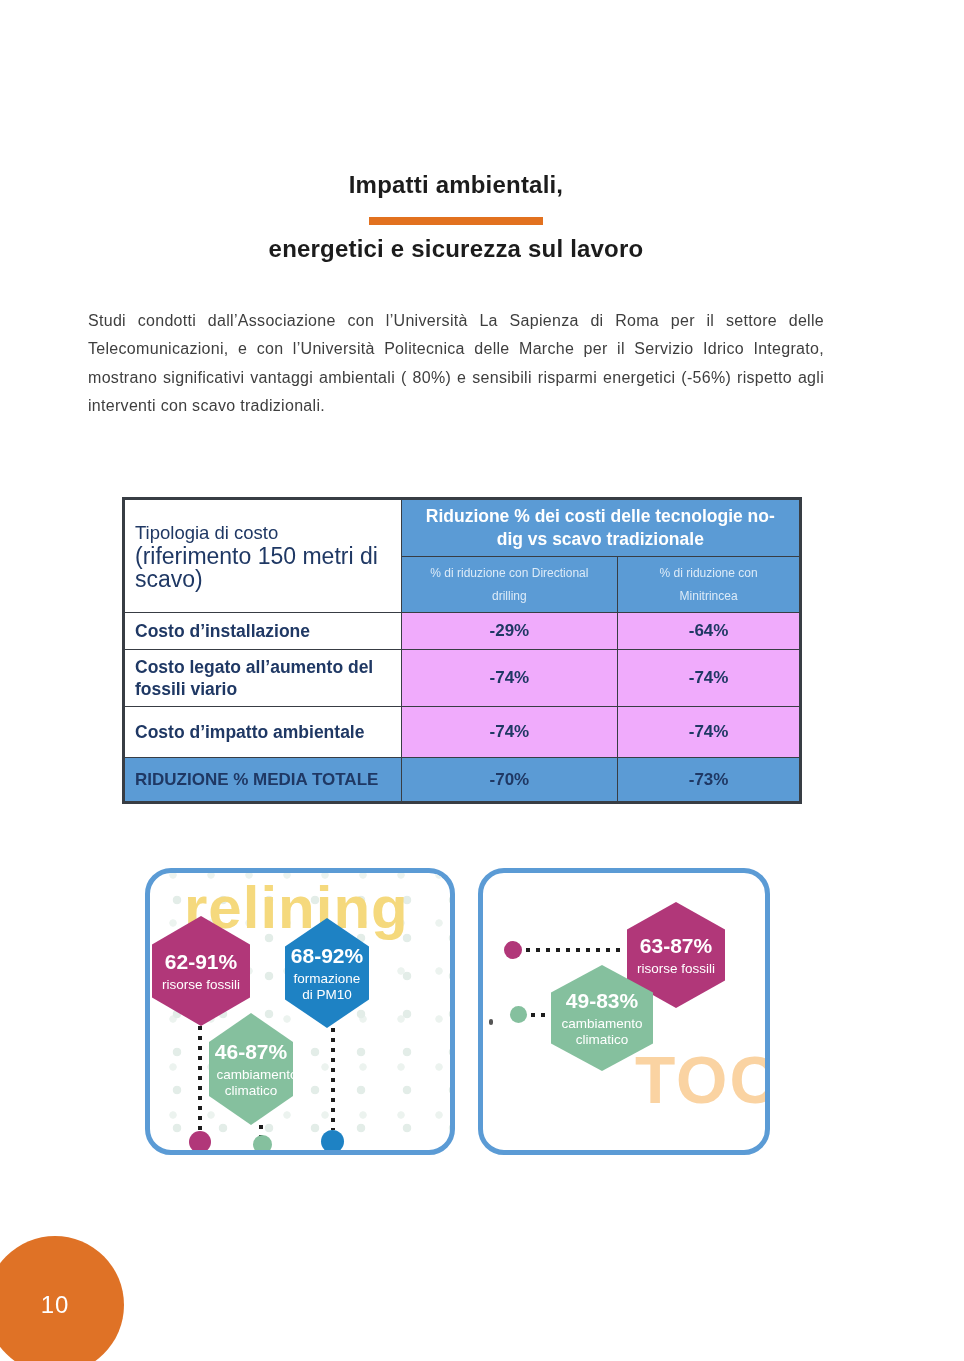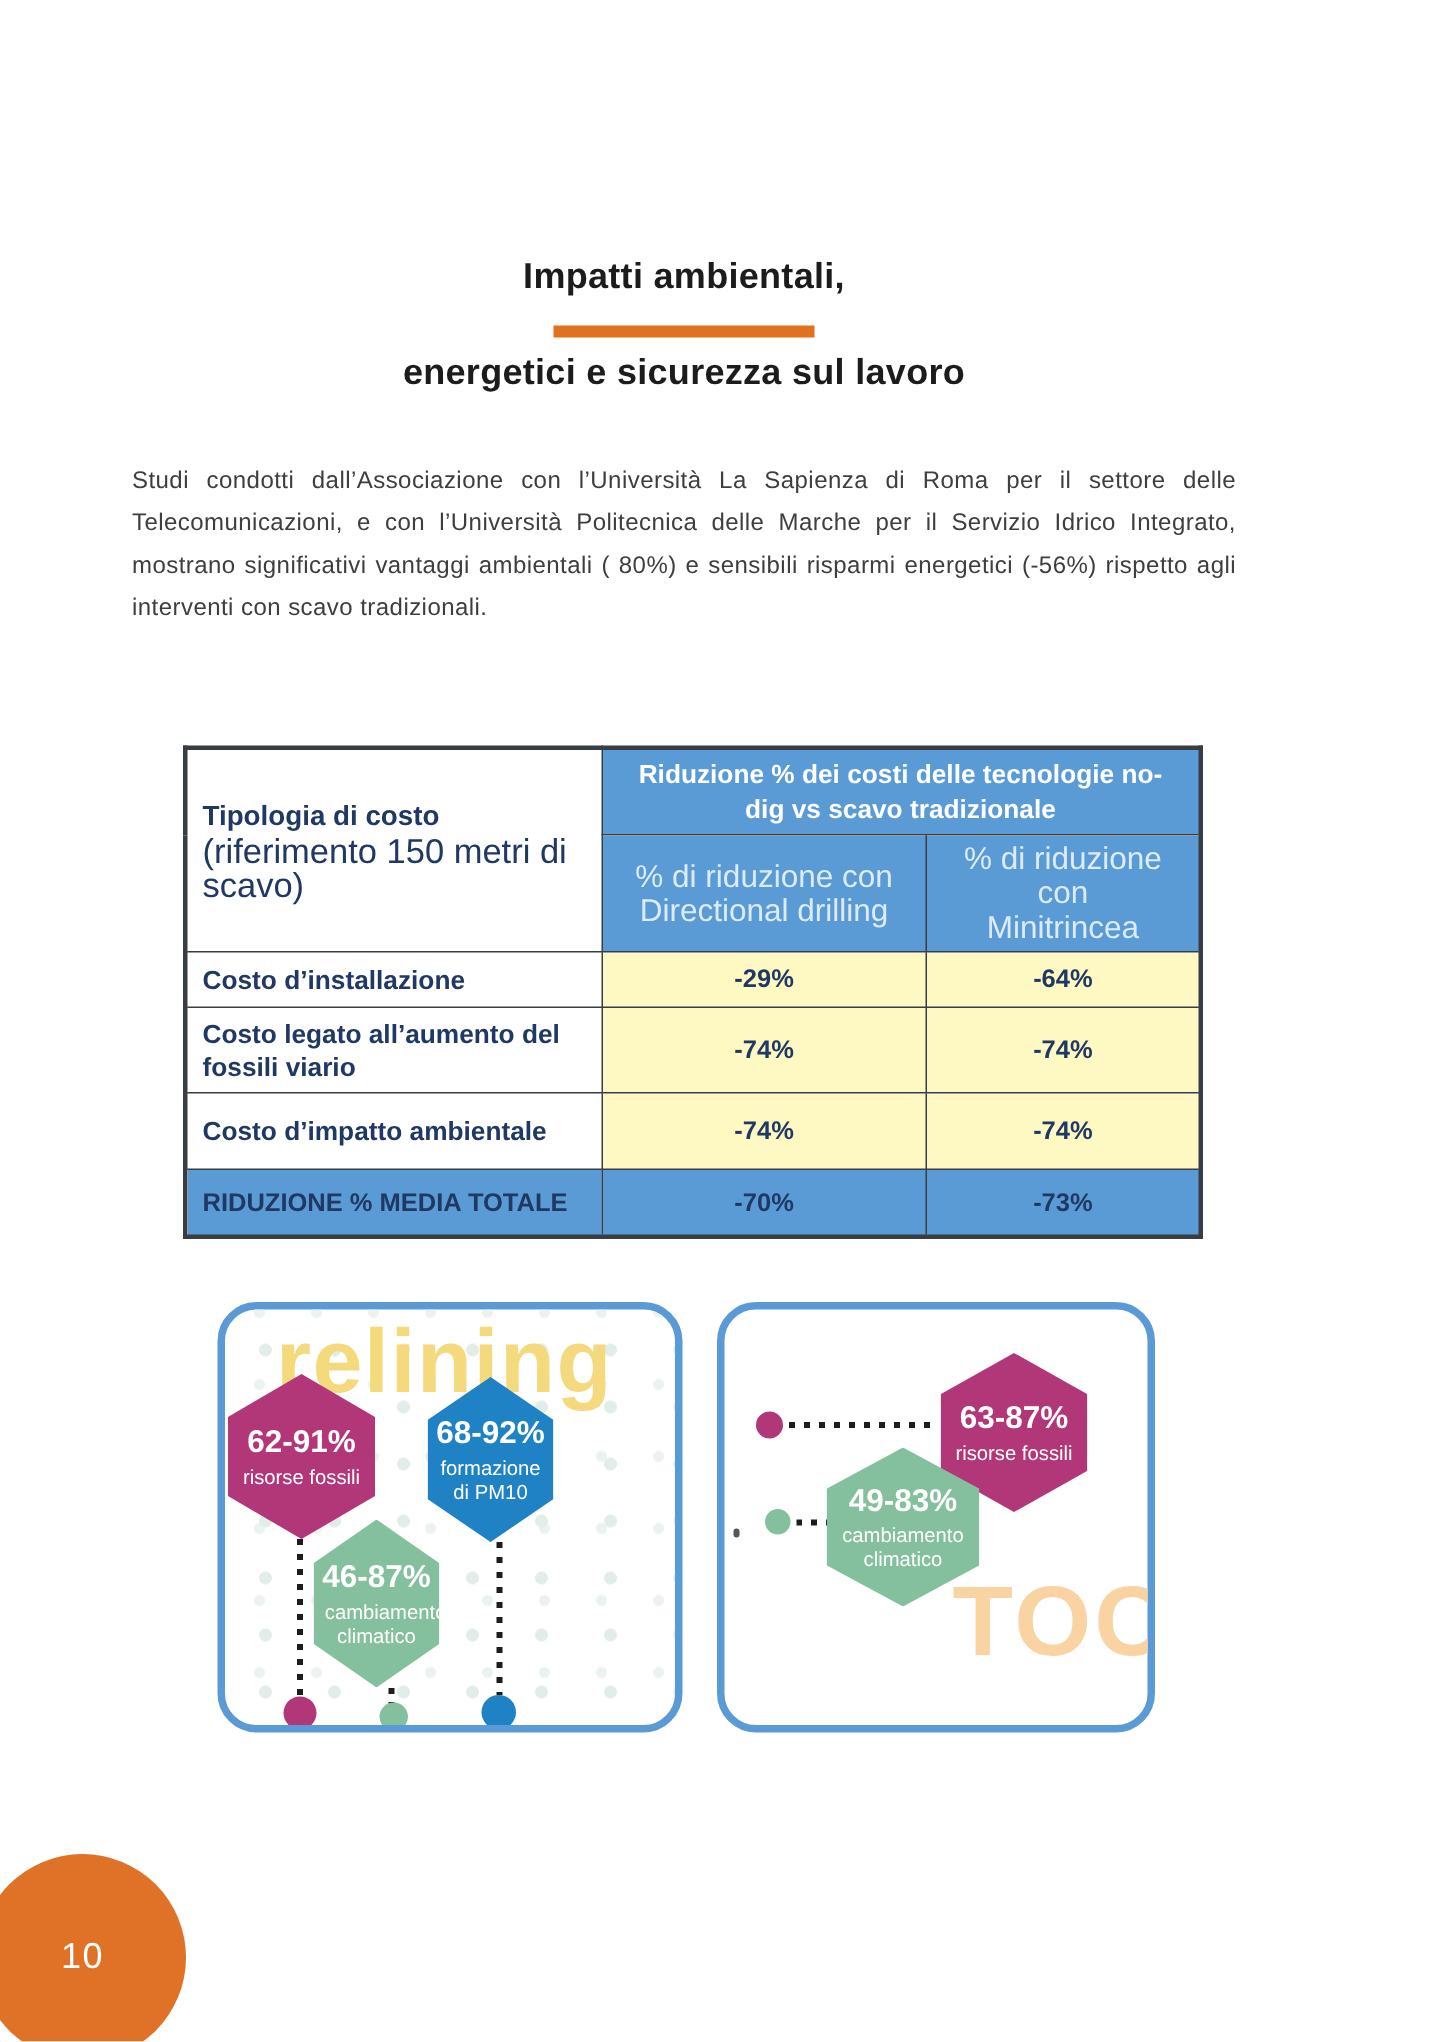--- a/index.html
+++ b/index.html
@@ -23,26 +23,26 @@
 
   
   .cost-table {
     position: absolute; top: 497px; left: 122px; width: 680px;
     border-collapse: collapse; table-layout: fixed;
     border: 3px solid #383d44;
   }
   .cost-table td { border: 1.6px solid #383d44; overflow: hidden; }
   .cell-blue { background: #5b9bd5; }
   .corner-cell { background: #ffffff; padding: 6px 10px; vertical-align: middle; }
-  .corner-l1 { color: #1f3864; font-weight: bold; font-size: 18.5px; line-height: 24px; }
+  .corner-l1 { color: #1f3864; font-weight: normal; font-size: 18.5px; line-height: 24px; }
   .corner-l2 { color: #1f3864; font-size: 23px; line-height: 23px; }
   .group-h { color: #ffffff; font-weight: bold; font-size: 17.5px; line-height: 23px; text-align: center; padding: 4px 16px; }
-  .sub-h { color: #dcebf8; font-size: 21px; line-height: 23px; text-align: center; padding: 4px 20px; }
+  .sub-h { color: #dcebf8; font-size: 12px; line-height: 23px; text-align: center; padding: 4px 20px; }
   .row-label { color: #1f3864; font-weight: bold; font-size: 17.5px; line-height: 22px; padding: 6px 10px; background: #ffffff; }
-  .row-val { color: #1f3864; font-weight: bold; font-size: 17px; text-align: center; background: #fef9c3; }
+  .row-val { color: #1f3864; font-weight: bold; font-size: 17px; text-align: center; background: #f0abfc; }
   .total-row td { background: #5b9bd5; }
   .total-label { color: #1f3864; font-weight: bold; font-size: 17px; padding: 6px 10px; }
   .total-val { color: #1f3864; font-weight: bold; font-size: 17px; text-align: center; }
 
   
   .card {
     position: absolute; top: 868px; height: 287px; background: #ffffff;
     border: 5px solid #5b9bd5; border-radius: 26px; overflow: hidden;
     box-sizing: border-box;
   }

